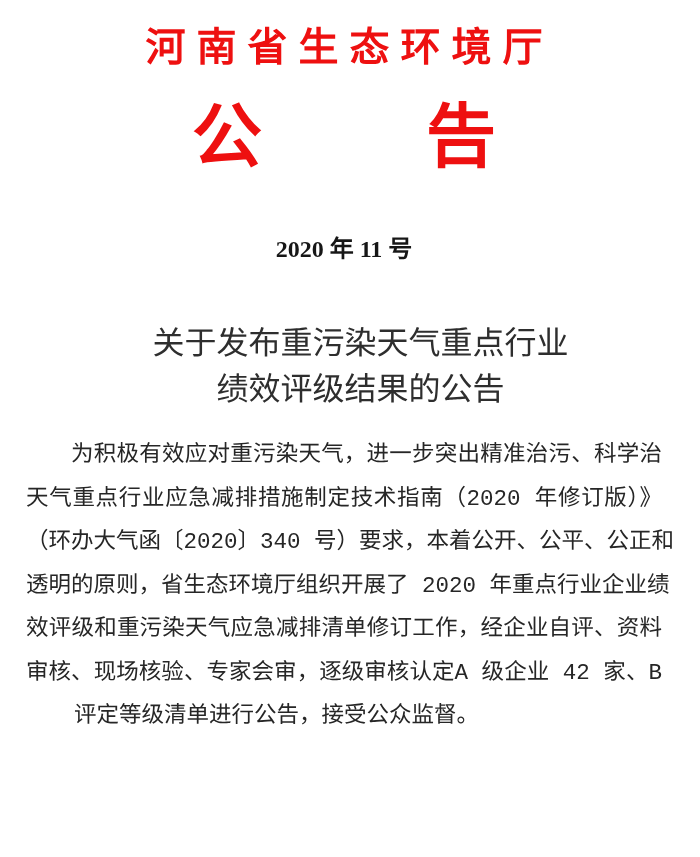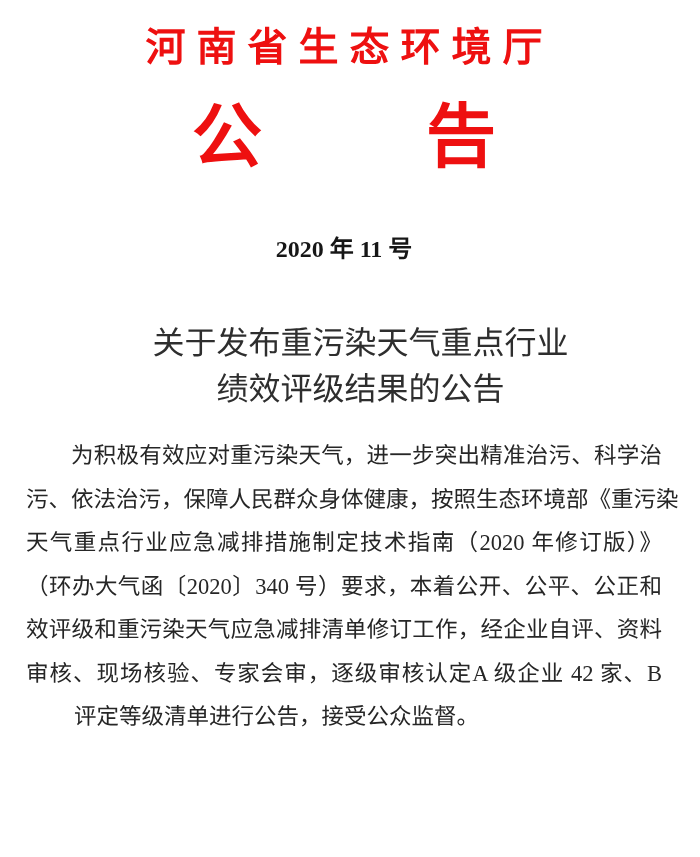--- a/index.html
+++ b/index.html
@@ -60,21 +60,21 @@
     text-align: center;
     font-family: "Liberation Serif", serif;
     font-weight: 400;
     font-size: 32px;
     line-height: 46px;
     color: #2e2e2e;
   }
   .heading-line { display: block; margin-left: 33px; }
   .body-text {
     margin: 22px 26px 0 26px;
-    font-family: Liberation Serif, serif;
+    font-family: Liberation Mono, monospace;
     font-size: 22.5px;
     line-height: 43.5px;
     color: var(--text-color);
   }
   .body-line {
     text-align: justify;
     text-align-last: justify;
     white-space: nowrap;
   }
   .body-line.first { text-indent: 2em; }
@@ -91,21 +91,21 @@
 
   <div class="doc-number">2020 年 11 号</div>
 
   <h2 class="heading">
     <span class="heading-line">关于发布重污染天气重点行业</span>
     <span class="heading-line">绩效评级结果的公告</span>
   </h2>
 
   <div class="body-text">
     <div class="body-line first">为积极有效应对重污染天气，进一步突出精准治污、科学治</div>
-    <div class="body-line">污、依法治污，保障人民群众身体健康，按照生态环境部《重污染</div>
     <div class="body-line">天气重点行业应急减排措施制定技术指南（2020 年修订版）》</div>
     <div class="body-line">（环办大气函〔2020〕340 号）要求，本着公开、公平、公正和</div>
+    <div class="body-line">透明的原则，省生态环境厅组织开展了 2020 年重点行业企业绩</div>
     <div class="body-line">效评级和重污染天气应急减排清单修订工作，经企业自评、资料</div>
     <div class="body-line">审核、现场核验、专家会审，逐级审核认定A 级企业 42 家、B</div>
     <div class="body-line last">评定等级清单进行公告，接受公众监督。</div>
   </div>
 
 </div>
 
 </body></html>

